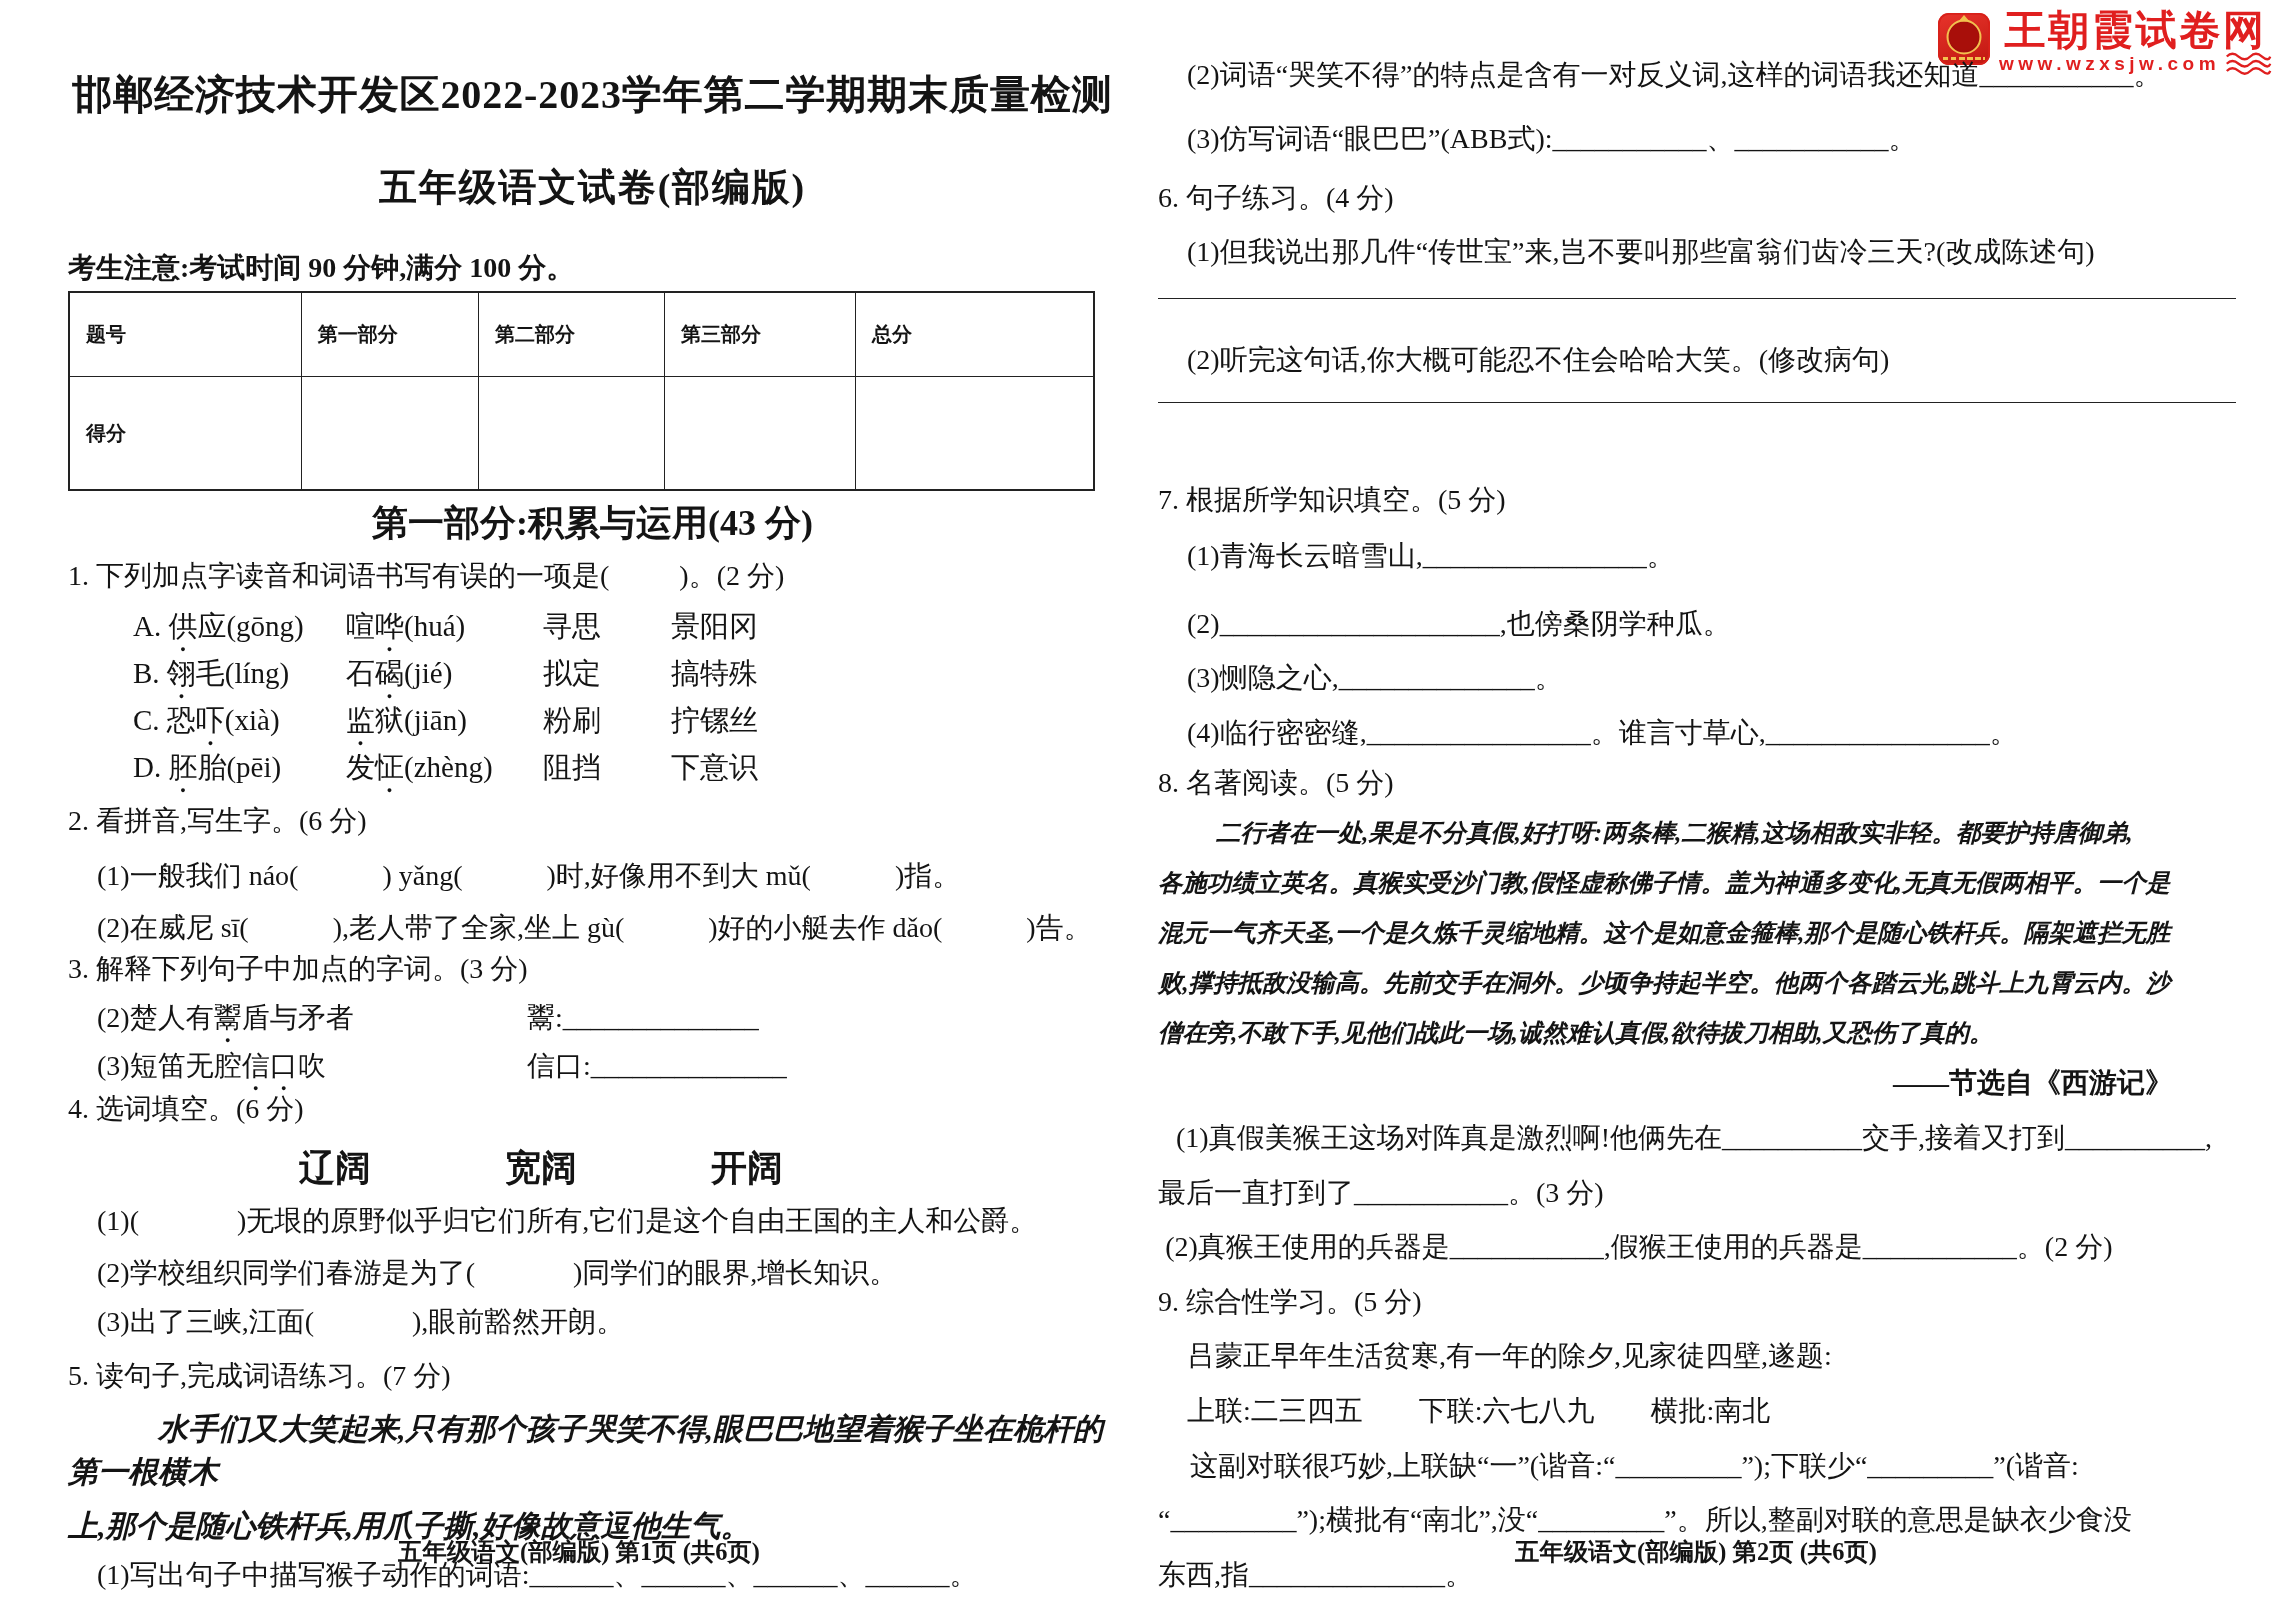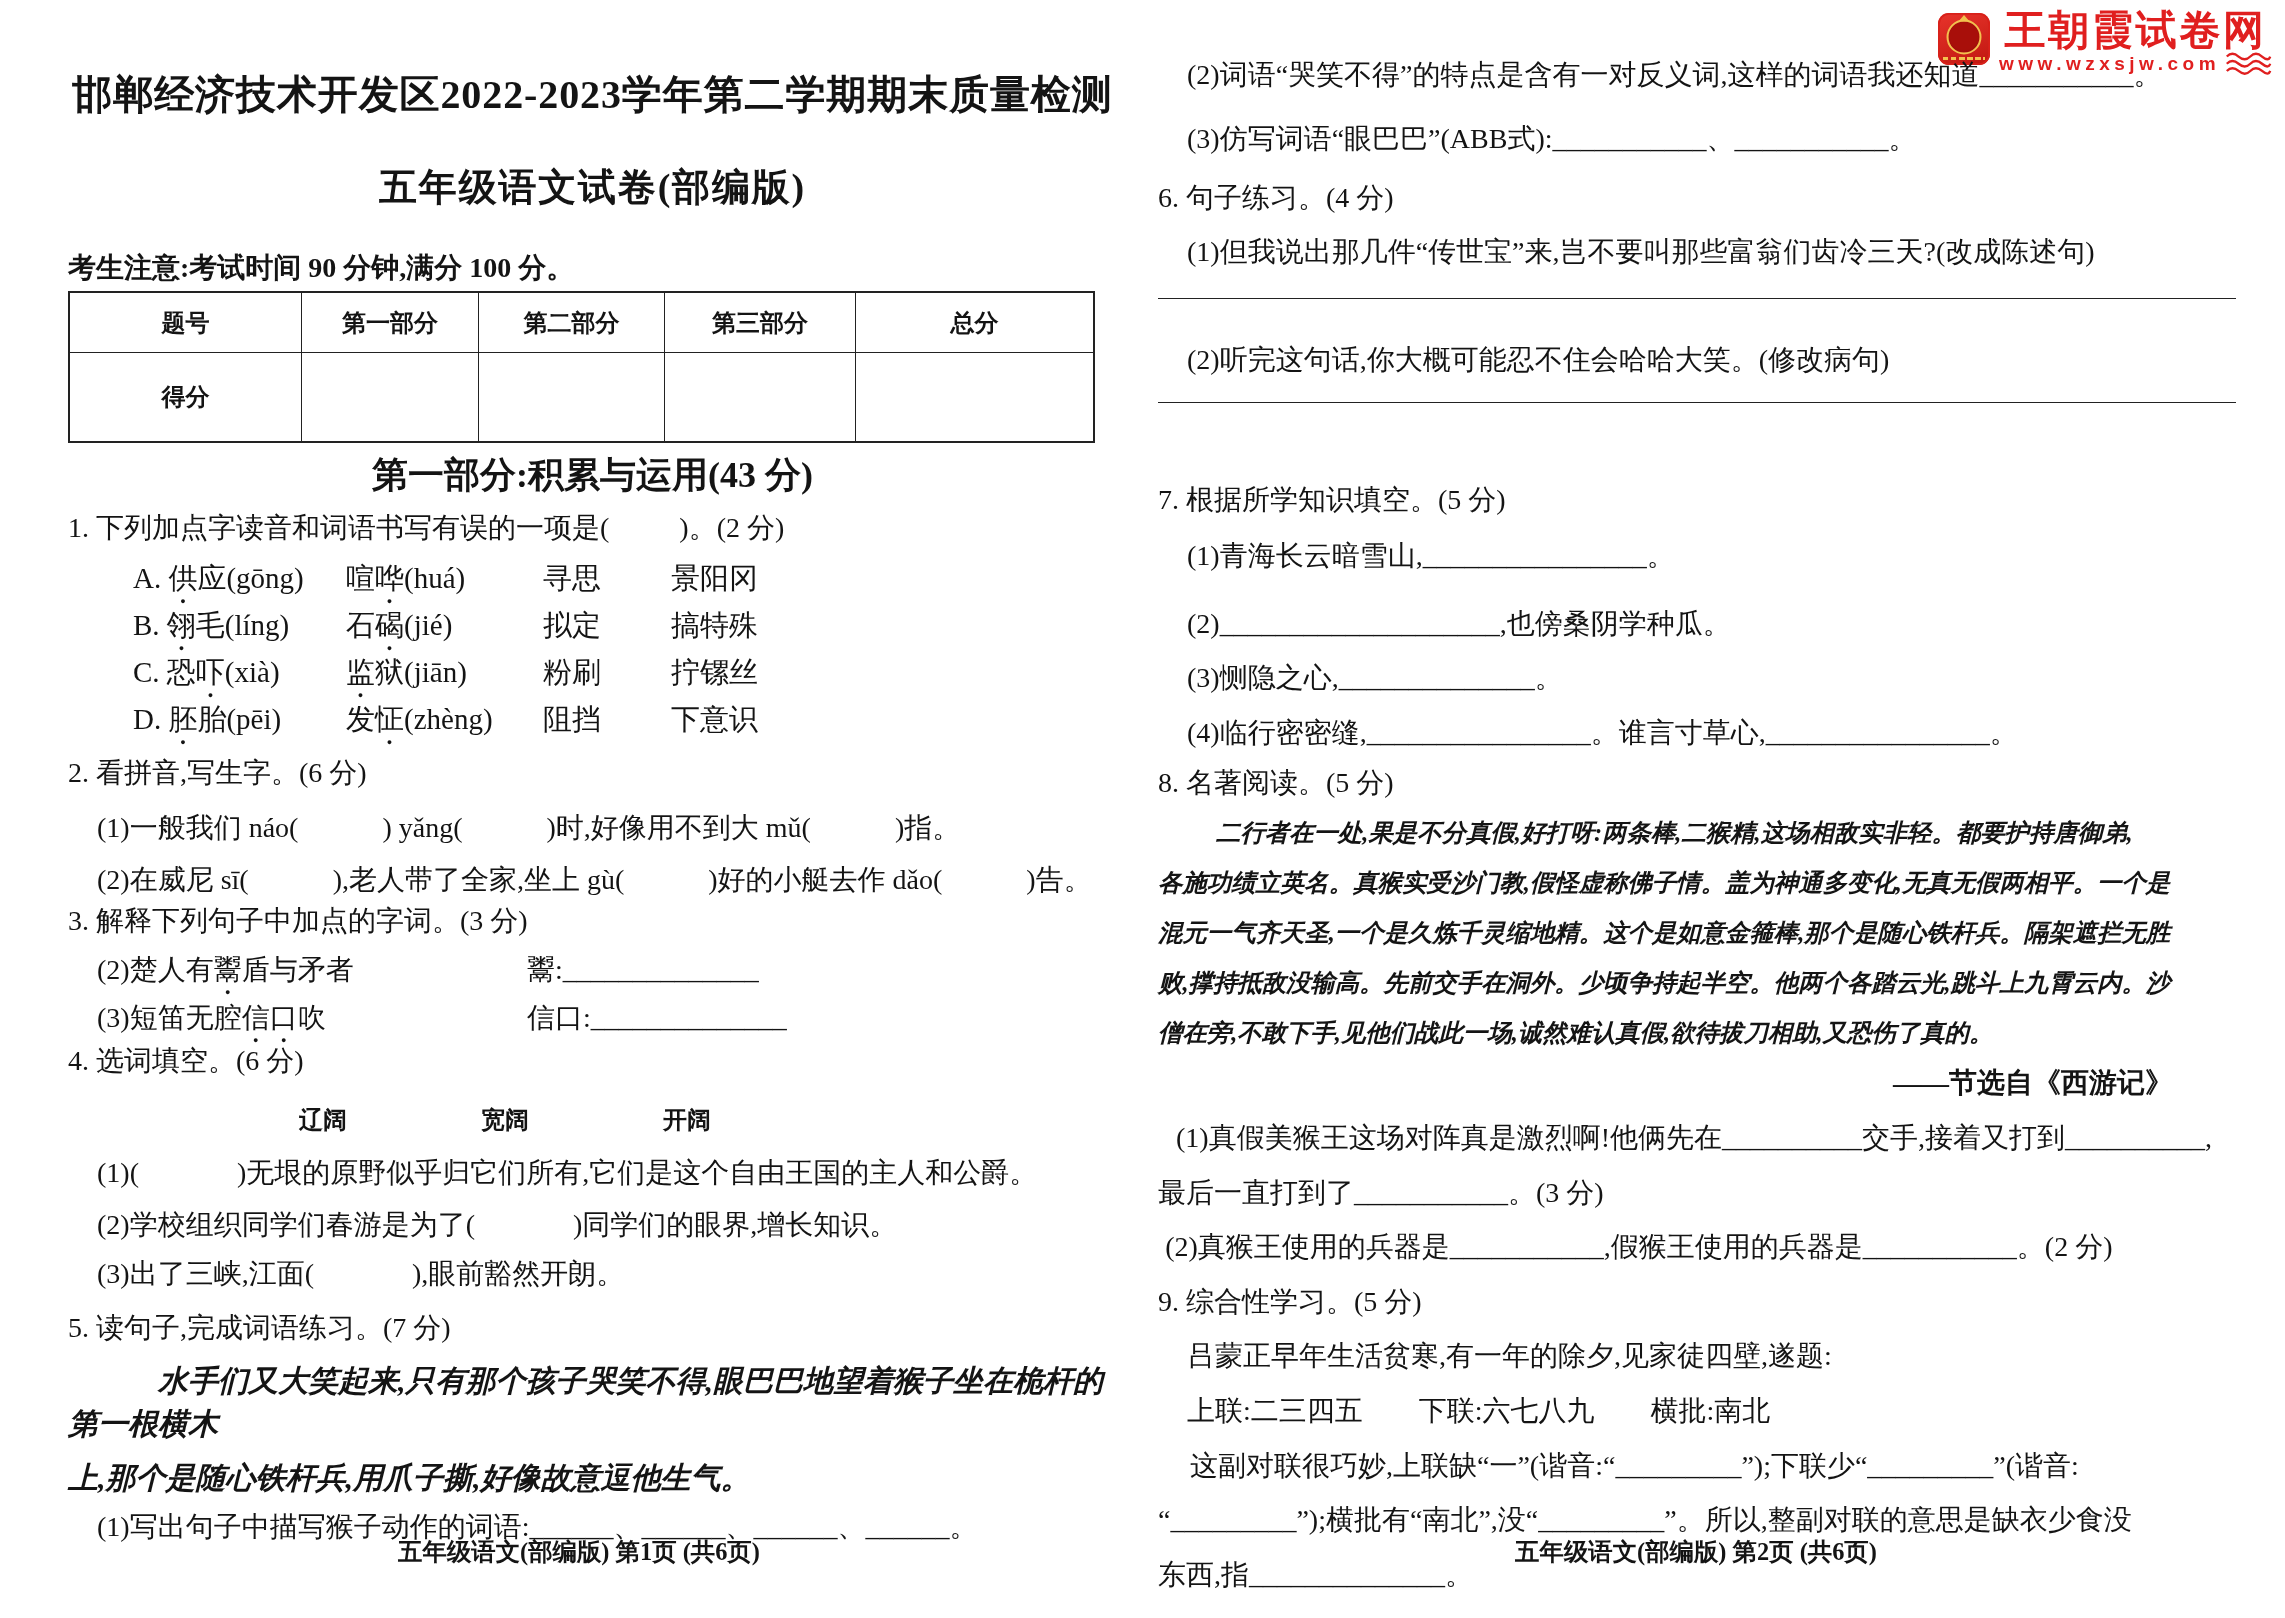--- a/index.html
+++ b/index.html
@@ -13,31 +13,31 @@
 
   .t{font-size:28px;line-height:41px;white-space:pre-wrap;}
   .bold{font-weight:700;}
   .ind1{padding-left:29px;}
 
   .title1{font-size:40px;line-height:54px;font-weight:900;text-align:center;letter-spacing:0.9px;}
   .title2{font-size:38px;line-height:52px;font-weight:700;text-align:center;letter-spacing:1.8px;}
   .sect{font-size:36px;line-height:51px;font-weight:900;text-align:center;}
 
   table.score{border-collapse:collapse;width:1027px;table-layout:fixed;}
-  table.score td{border:1.8px solid #222;text-align:center;font-size:24px;font-weight:700;
-                 vertical-align:middle;padding:4px;}
+  table.score td{border:1.8px solid #222;font-size:20px;font-weight:700;
+                 vertical-align:middle;padding:16px;}
   table.score{border:2.7px solid #222;}
   tr.hrow td{height:51px;}
   tr.srow td{height:80px;}
 
   .optgrid{display:grid;grid-template-columns:213px 197px 128px auto;padding-left:65px;
            font-size:29px;line-height:47px;white-space:pre-wrap;}
   .q3row{display:grid;grid-template-columns:430px auto;padding-left:29px;
          font-size:28px;line-height:45px;white-space:pre-wrap;}
-  .choices{display:flex;gap:134px;padding-left:231px;font-size:24px;line-height:41px;font-weight:700;}
+  .choices{display:flex;gap:134px;padding-left:231px;font-size:36px;line-height:41px;font-weight:700;}
 
   .brush{font-weight:700;font-style:italic;}
   .p5{font-size:30px;line-height:43px;}
   .p5a{text-indent:90px;}
   .p8{font-size:24.4px;line-height:42px;letter-spacing:0px;}
   .p8a{text-indent:58px;}
   .attrib{text-align:right;padding-right:63px;font-weight:700;}
 
   .ansline{height:0;border-bottom:1.8px solid #222;width:100%;}
 

